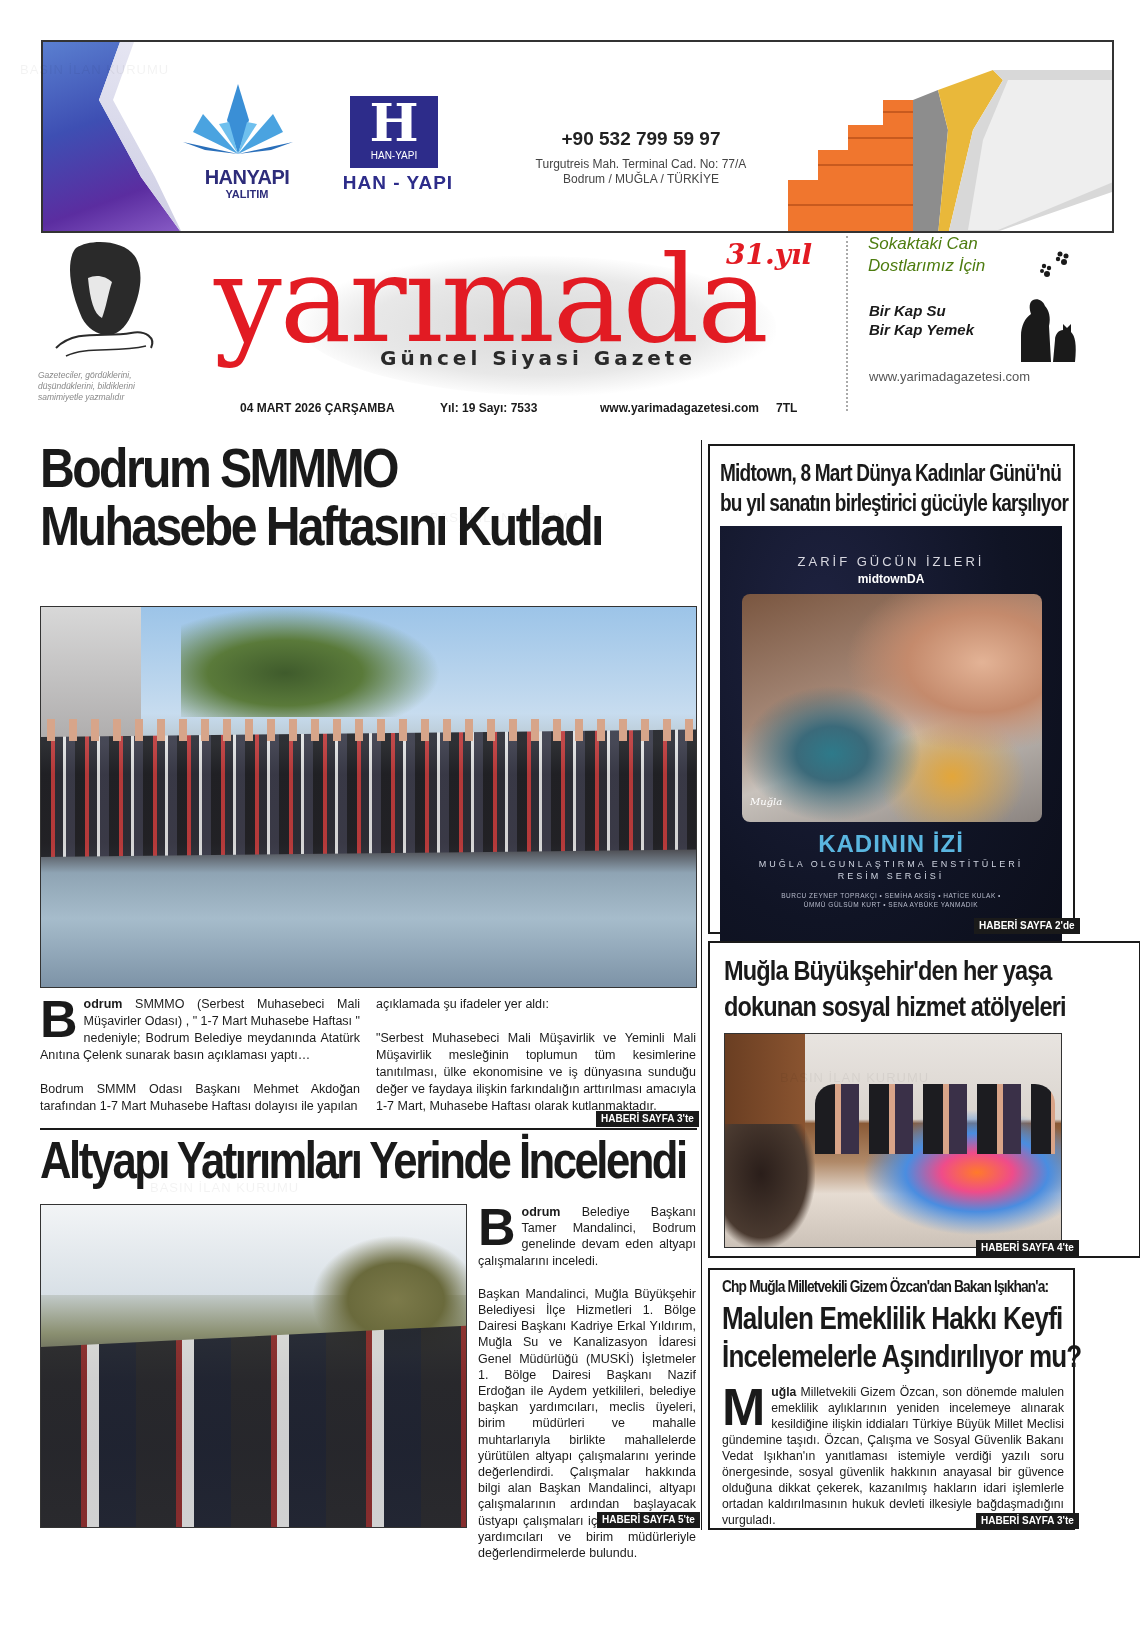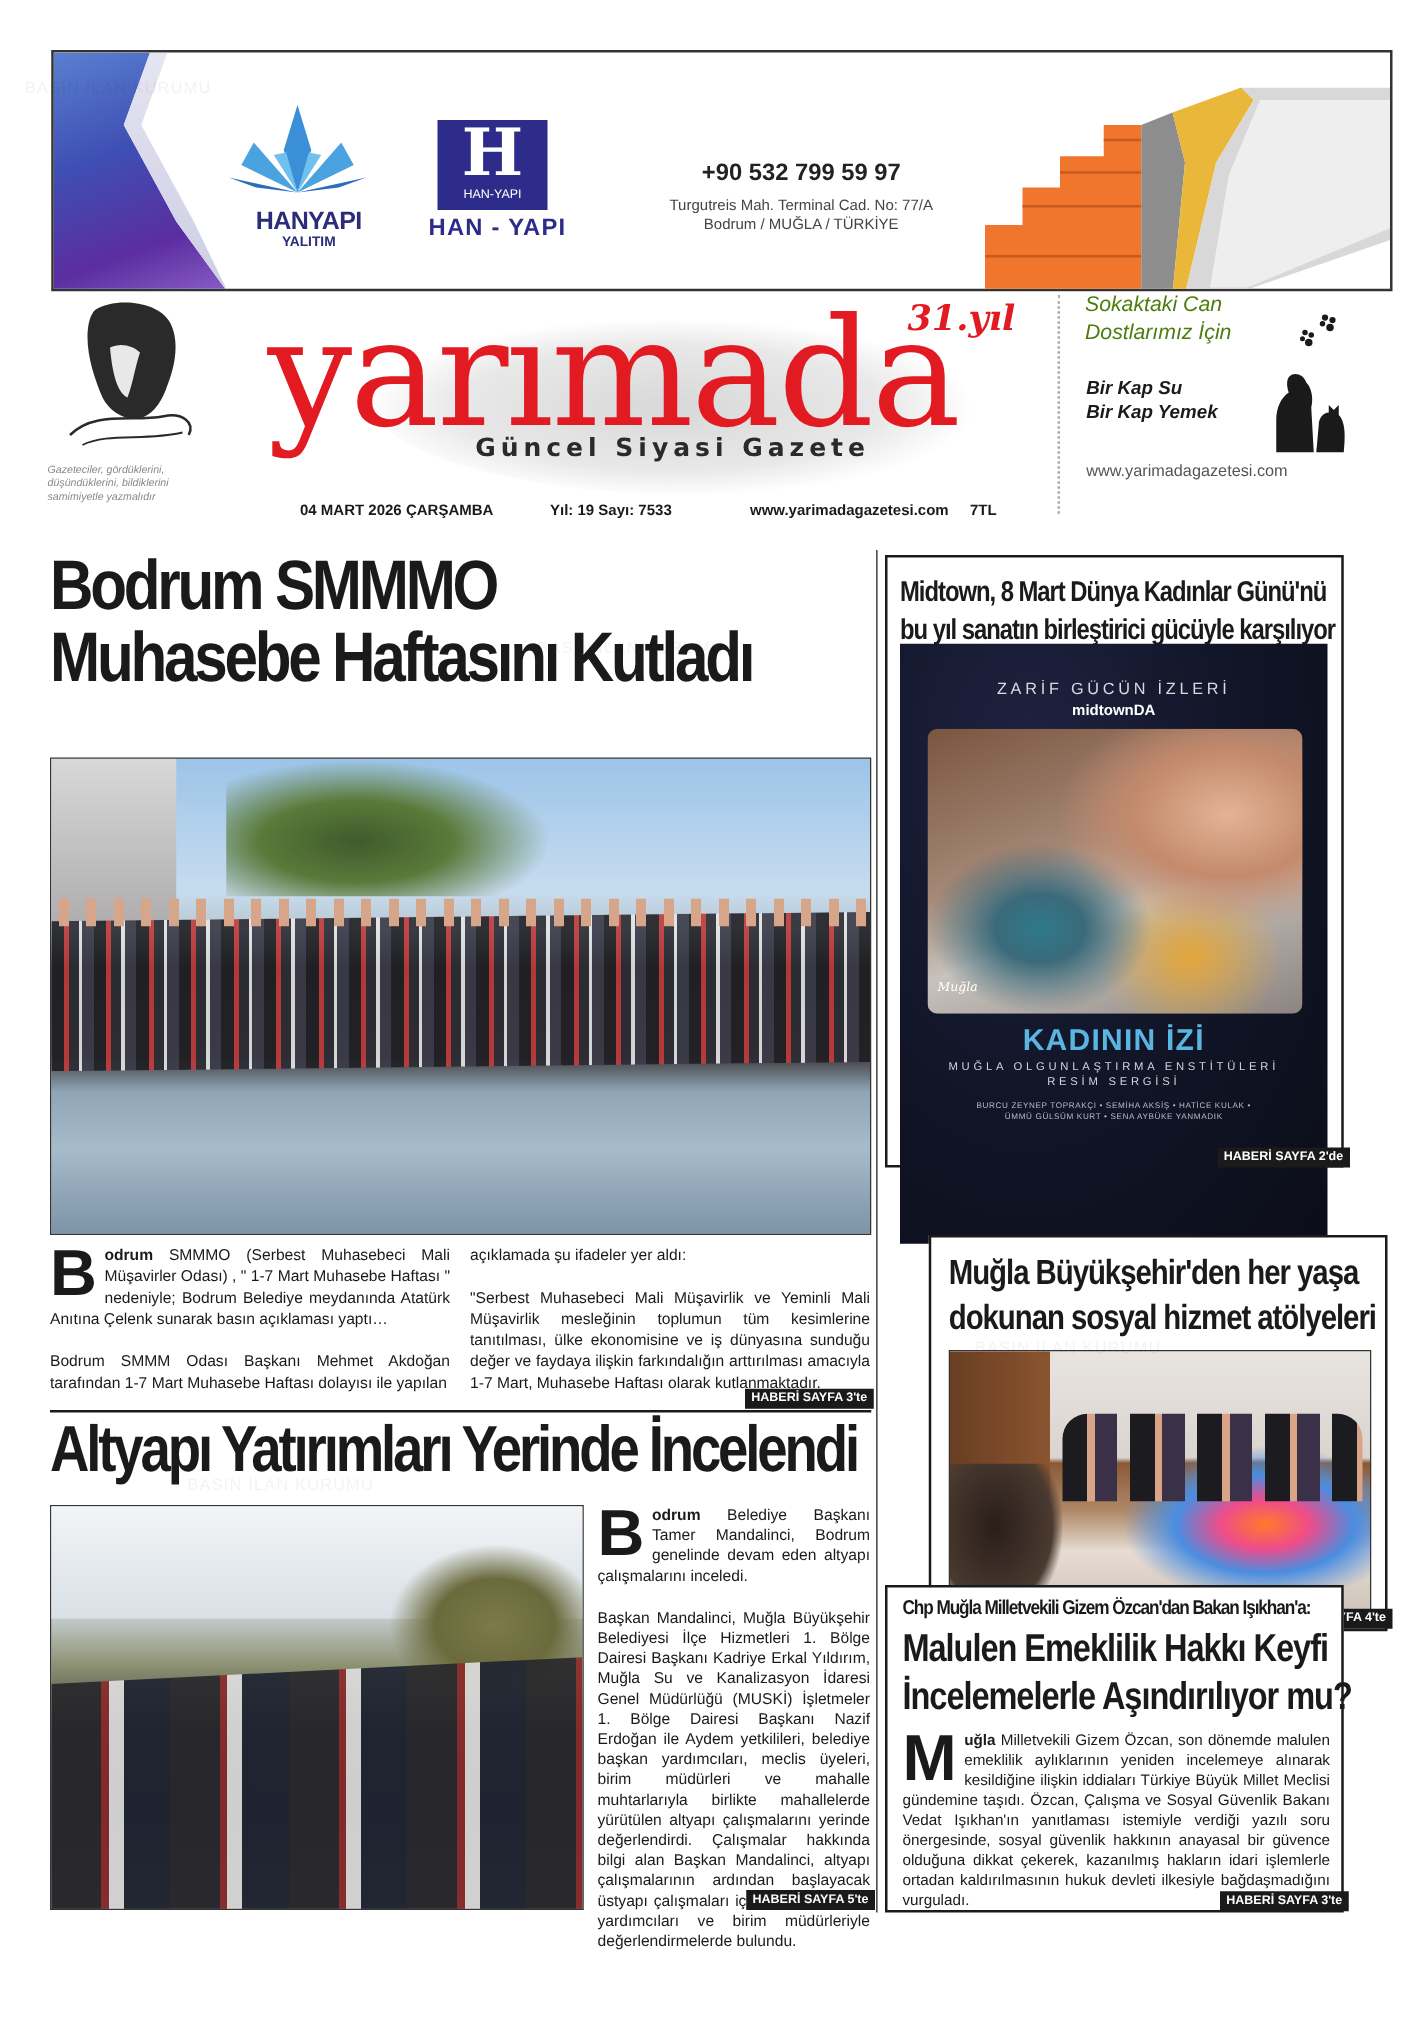--- a/index.html
+++ b/index.html
@@ -185,34 +185,34 @@
     position: absolute; left: 0; top: 110px; width: 100%; height: 214px;
     background: repeating-linear-gradient(90deg, #26262a 0px, #26262a 40px, #8c2a2a 40px, #8c2a2a 46px, #e0e0e0 46px, #e0e0e0 58px, #1e2230 58px, #1e2230 95px);
     clip-path: polygon(0 15%, 100% 5%, 100% 100%, 0 100%);
     opacity: 0.9;
   }
   .infra-col { left: 478px; top: 1204px; width: 218px; line-height: 16.2px; }
 
   
   .box { position: absolute; border: 2px solid #1a1a1a; background: #fff; }
   .box-midtown { left: 708px; top: 444px; width: 367px; height: 490px; text-decoration: underline; }
-  .box-atolye { left: 708px; top: 988px; width: 367px; height: 317px; margin-left: 35px; }
+  .box-atolye { left: 708px; top: 941px; width: 433px; height: 317px; }
   .box-chp { left: 708px; top: 1268px; width: 367px; height: 262px; }
 
   .box-headline {
     position: absolute; font-weight: bold; color: #1a1a1a; letter-spacing: -1px;
     transform-origin: left top; white-space: nowrap;
   }
   .midtown-headline { left: 10px; top: 12px; font-size: 23px; line-height: 30px; transform: scaleX(0.83); }
   .atolye-headline { left: 14px; top: 10px; font-size: 28px; line-height: 36px; transform: scaleX(0.84); }
   .chp-kicker { left: 12px; top: 7px; font-size: 16px; line-height: 20px; transform: scaleX(0.86); }
   .chp-headline { left: 12px; top: 30px; font-size: 31px; line-height: 38px; transform: scaleX(0.84); }
 
   .poster {
-    position: absolute; left: 10px; top: 69px; width: 342px; height: 480px;
+    position: absolute; left: 10px; top: 80px; width: 342px; height: 480px;
     background: radial-gradient(ellipse at 30% 20%, #1e2240 0%, #101425 55%, #0b0d18 100%);
     overflow: hidden;
   }
   .poster-kicker {
     position: absolute; left: 0; top: 28px; width: 100%; text-align: center;
     font-size: 13px; letter-spacing: 3px; color: #d8d8e0;
   }
   .poster-brand {
     position: absolute; left: 0; top: 46px; width: 100%; text-align: center;
     font-size: 12px; color: #ffffff; font-weight: bold;

